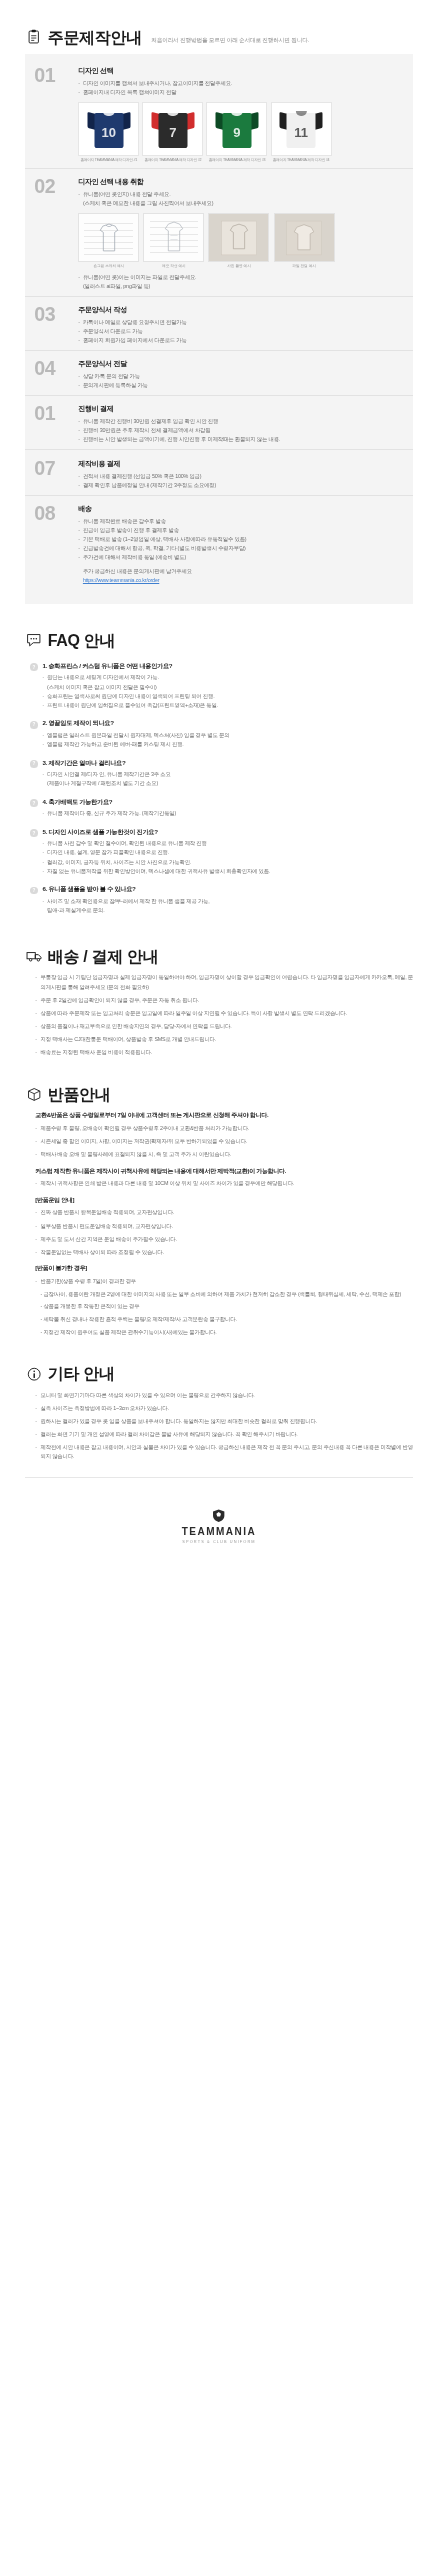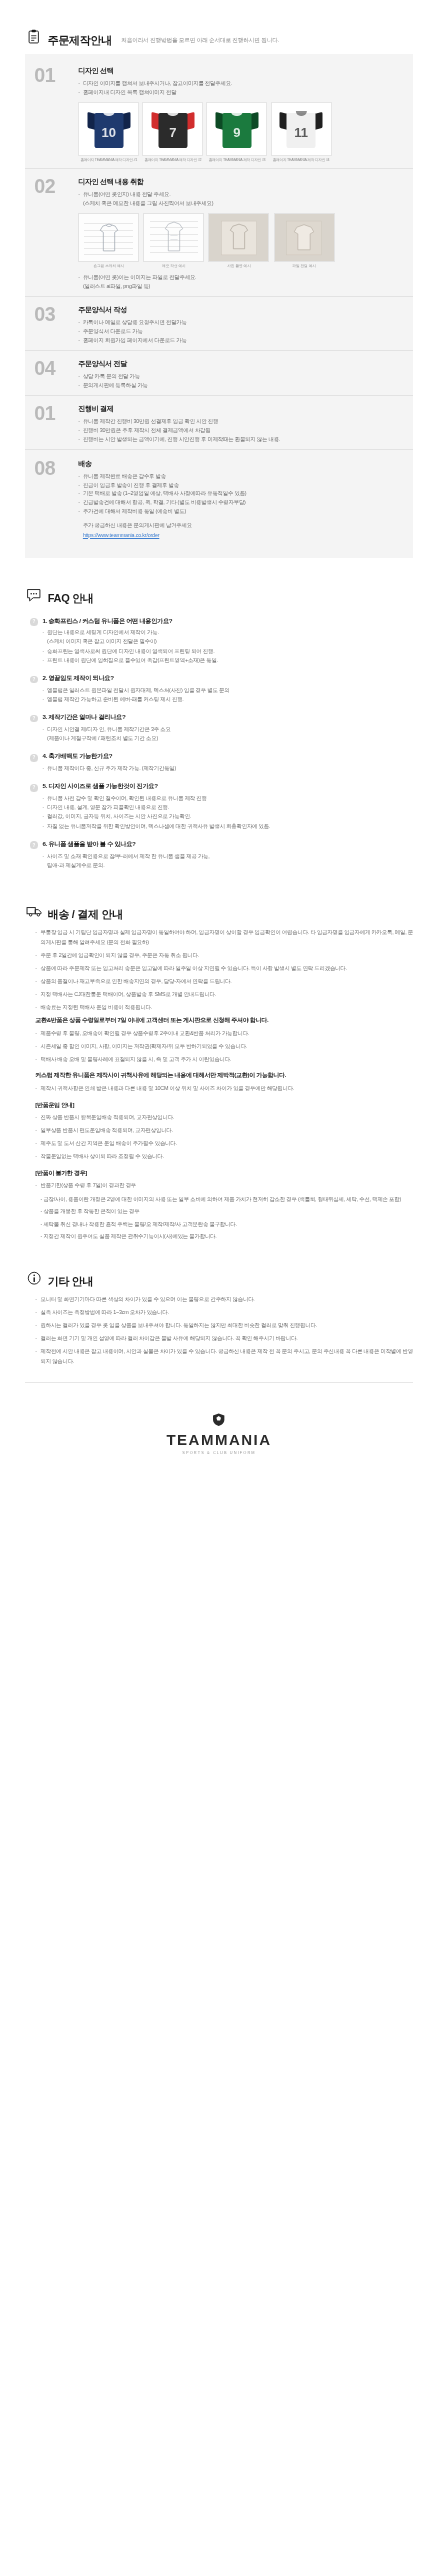--- a/index.html
+++ b/index.html
@@ -21,21 +21,21 @@
     padding: 0 25px;
     margin-top: 28px;
     margin-bottom: 8.2px;
   }
   .sec-head .ico {
     width: 17.5px; height: 17.5px;
     flex: 0 0 17.5px;
     display: flex; align-items: center; justify-content: center;
   }
   .sec-head h2 {
-    font-size: 11px;
+    font-size: 16px;
     font-weight: bold;
     letter-spacing: -0.3px;
     color: #1b1b1b;
     margin: 0;
     line-height: 1;
   }
   .sec-head .sub {
     font-size: 5.7px;
     color: #888;
     margin-left: 4.1px;
@@ -218,21 +218,21 @@
   
   .footer {
     text-align: center;
     padding: 31px 0 24px 0;
   }
   .footer .logo-mark {
     width: 13.4px; height: 13.4px;
     margin: 0 auto 4.1px auto;
   }
   .footer .brand {
-    font-size: 15px;
+    font-size: 10px;
     font-weight: bold;
     letter-spacing: 1.5px;
     color: #2b2b2b;
   }
   .footer .tag {
     font-size: 3.9px;
     letter-spacing: 1.1px;
     color: #9b9b9b;
     margin-top: 2.1px;
   }
@@ -404,20 +404,28 @@
       <div class="order-num">01</div>
       <div class="order-body">
         <div class="order-title">진행비 결제</div>
         <div class="order-li">유니폼 제작간 진행비 30만원 선결제후 입금 확인 시안 진행</div>
         <div class="order-li">진행비 30만원은 추후 제작시 전체 결제금액에서 차감됨</div>
         <div class="order-li">진행비는 시안 발생되는 금액이기에, 진행 시안진행 후 미제작때는 환불되지 않는 내용.</div>
       </div>
     </div>
 
 
+    <div class="order-row">
+      <div class="order-num">07</div>
+      <div class="order-body">
+        <div class="order-title">제작비용 결제</div>
+        <div class="order-li">견적서 내용 결제진행 (선입금 50% 혹은 100% 입금)</div>
+        <div class="order-li">결제 확인후 납품예정일 안내 (제작기간 3주정도 소요예정)</div>
+      </div>
+    </div>
 
     <div class="order-row">
       <div class="order-num">08</div>
       <div class="order-body">
         <div class="order-title">배송</div>
         <div class="order-li">유니폼 제작완료 배송은 감수후 발송</div>
         <div class="order-li">진금이 입금후 발송이 진행 후 결제후 발송</div>
         <div class="order-li">기본 택배로 발송 (1~2영업일 예상, 택배사 사정에따라 유동적일수 있음)</div>
         <div class="order-li">긴급발송건에 대해서 항공, 퀵, 학결, 기타 (별도 비용발생시 수령자부담)</div>
         <div class="order-li">추가건에 대해서 제작비용 동일 (에송비 별도)</div>
@@ -529,20 +537,30 @@
 
   <div class="panel">
     <div class="p-li">무통장 입금 시 기팀단 입금자명과 실제 입금자명이 동일하여야 하며, 입금자명이 상이할 경우 입금확인이 어렵습니다. 타 입금자명을 입금자에게 카카오톡, 메일, 문의게시판을 통해 알려주세요 (문의 전화 필요하)</div>
     <div class="p-li">주문 후 2일간에 입금확인이 되지 않을 경우, 주문은 자동 취소 됩니다.</div>
     <div class="p-li">상품에 따라 주문제작 또는 입고처리 송문은 입고일에 따라 일주일 이상 지연될 수 있습니다. 특이 사항 발생시 별도 연락 드리겠습니다.</div>
     <div class="p-li">상품의 품절이나 재고부족으로 인한 배송지연의 경우, 담당-자에서 연락을 드립니다.</div>
     <div class="p-li">지정 택배사는 CJ대한통운 택배이며, 상품발송 후 SMS로 개별 안내드립니다.</div>
     <div class="p-li">배송료는 지정된 택배사 운임 비용이 적용됩니다.</div>
   </div>
 
+  <div class="sec-head">
+    <span class="ico">
+      <svg width="14.4" height="14.4" viewBox="0 0 28 28">
+        <path d="M3 8 L14 3 L25 8 L25 21 L14 26 L3 21 Z" fill="none" stroke="#1b1b1b" stroke-width="1.8" stroke-linejoin="round"></path>
+        <path d="M3 8 L14 13 L25 8" fill="none" stroke="#1b1b1b" stroke-width="1.6"></path>
+        <line x1="14" y1="13" x2="14" y2="26" stroke="#1b1b1b" stroke-width="1.6"></line>
+      </svg>
+    </span>
+    <h2>반품안내</h2>
+  </div>
 
   <div class="panel">
     <div class="p-title first">교환&amp;반품은 상품 수령일로부터 7일 이내에 고객센터 또는 게시판으로 신청해 주셔야 합니다.</div>
     <div class="p-li">제품수령 후 불량, 오배송이 확인될 경우 상품수령후 2주이내 교환&amp;반품 처리가 가능합니다.</div>
     <div class="p-li">시즌세일 중 할인 이미지, 사항, 이미지는 저작권(확제자/위 모두 반하기되었을 수 있습니다.</div>
     <div class="p-li">택배사 배송 오배 및 불량사례에 표절되지 않을 시, 즉 및 고객 추가 시 이란있습니다.</div>
 
     <div class="p-title">커스텀 제작한 유니폼은 제작사이 귀책사유에 해당되는 내용에 대해서만 제박적(교환)이 가능합니다.</div>
     <div class="p-li">제작시 귀책사항은 인쇄 받은 내용과 다른 내용 및 10CM 이상 위치 및 사이즈 차이가 있을 경우에만 해당됩니다.</div>
 

